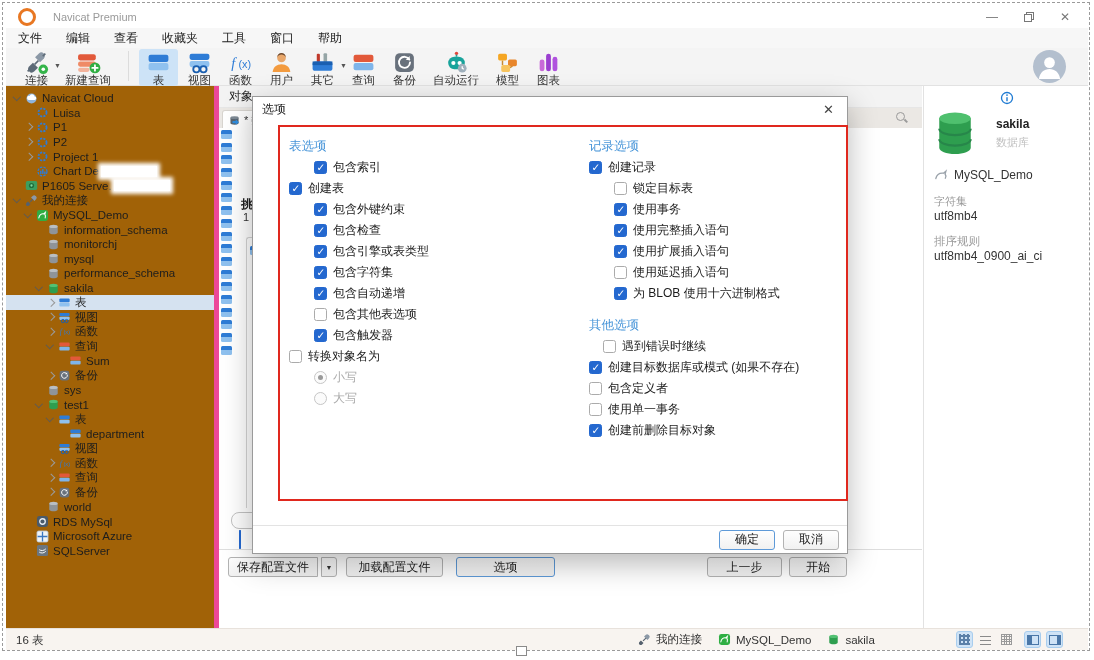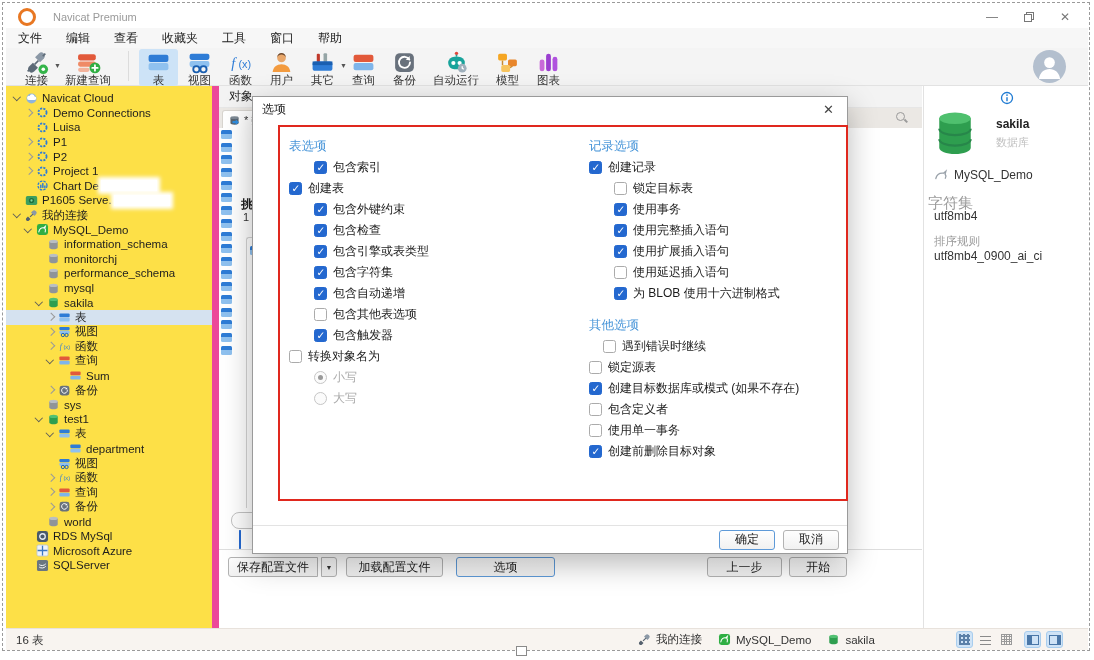--- a/index.html
+++ b/index.html
@@ -29,21 +29,21 @@
   .tbtn.sel{background:#cde3f7;}
   .ticon{width:25px;height:25px;}
   .ticon svg{width:100%;height:100%;display:block;}
   .tlabel{font-size:11.5px;color:#333;line-height:11px;margin-top:0px;white-space:nowrap;}
   .dd{position:absolute;right:-5px;top:13px;font-size:7px;color:#555;}
   .tsep{width:1px;height:30px;background:#dcdcdc;margin:3px 9px 0 9px;}
   .avatar{position:absolute;right:22px;top:2px;width:33px;height:33px;border-radius:50%;background:#b3bfce;overflow:hidden;}
   .avatar svg{width:100%;height:100%;}
 
   
-  .sidebar{position:absolute;left:6px;top:86px;width:213px;height:542px;background:#fde047;border-right:7px solid #ec4899;box-sizing:border-box;padding-top:5px;overflow:hidden;}
+  .sidebar{position:absolute;left:6px;top:86px;width:213px;height:542px;background:#a16207;border-right:5px solid #ec4899;box-sizing:border-box;padding-top:5px;overflow:hidden;}
   .trow{height:14.6px;display:flex;align-items:center;font-size:11.5px;color:#1d1d1d;white-space:nowrap;}
   .trow.sel{background:#d5e2f0;}
   .exp{width:11px;height:11px;position:relative;flex:none;}
   .exp.c::before{content:"";position:absolute;left:3px;top:2.5px;width:4.5px;height:4.5px;border-right:1.3px solid #9a9a9a;border-bottom:1.3px solid #9a9a9a;transform:rotate(-45deg);}
   .exp.o::before{content:"";position:absolute;left:2px;top:1.5px;width:4.5px;height:4.5px;border-right:1.3px solid #5a5a5a;border-bottom:1.3px solid #5a5a5a;transform:rotate(45deg);}
   .tic{width:13px;height:13px;flex:none;margin:0 4px 0 2px;}
   .tic svg{width:100%;height:100%;display:block;}
   .censor{display:inline-block;width:56px;height:11px;background:#fff;box-shadow:0 0 4px 3px #fff;margin-left:2px;}
 
   
@@ -81,21 +81,21 @@
   
   .rightpanel{position:absolute;left:923px;top:86px;width:163px;height:542px;background:#fff;border-left:1px solid #e2e2e2;box-sizing:border-box;}
   .rp-info{position:absolute;left:76px;top:5px;width:14px;height:14px;}
   .rp-info svg{width:100%;height:100%;}
   .rp-dbicon{position:absolute;left:12px;top:26px;width:38px;height:42px;}
   .rp-dbicon svg{width:100%;height:100%;}
   .rp-name{position:absolute;left:72px;top:31px;font-size:12px;font-weight:bold;color:#222;}
   .rp-type{position:absolute;left:72px;top:49px;font-size:11px;color:#c0c0c0;}
   .rp-conn{position:absolute;left:10px;top:82px;display:flex;align-items:center;gap:6px;font-size:12px;color:#333;}
   .rp-conn .tic{margin:0;width:14px;height:14px;}
-  .rp-lbl1{position:absolute;left:4px;top:108px;font-size:15px;color:#9a9a9a;}
+  .rp-lbl1{position:absolute;left:10px;top:108px;font-size:11px;color:#9a9a9a;}
   .rp-val1{position:absolute;left:10px;top:123px;font-size:12px;color:#333;}
   .rp-lbl2{position:absolute;left:10px;top:148px;font-size:11.5px;color:#9a9a9a;}
   .rp-val2{position:absolute;left:10px;top:163px;font-size:12px;color:#333;}
 
   
   .statusbar{position:absolute;left:6px;top:628px;width:1082px;height:22px;background:#f8f4f0;border-top:1px solid #e8e2dc;box-sizing:border-box;}
   .sb-left{position:absolute;left:10px;top:4px;font-size:11.5px;color:#333;}
   .sb-center{position:absolute;left:632px;top:3px;display:flex;gap:16px;align-items:center;}
   .sb-item{display:flex;align-items:center;gap:5px;font-size:11.5px;color:#333;}
   .sb-item .tic{margin:0;}
@@ -304,29 +304,20 @@
       <span class="exp o"></span>
       <span class="tic">
         <svg viewBox="0 0 16 16">
           <circle cx="8" cy="8" r="6.2" fill="#8fb4dc"></circle>
           <path d="M4.5 9.8h7a2.2 2.2 0 0 0 .3-4.4 3.2 3.2 0 0 0-6.2-.6 2.5 2.5 0 0 0-1.1 5z" fill="#fff"></path>
         </svg>
       </span>
       <span>Navicat Cloud</span>
     </div>
     <div class="trow" style="padding-left:17px">
-      <span class="exp c"></span>
-      <span class="tic">
-        <svg viewBox="0 0 16 16">
-          <circle cx="8" cy="8" r="5" fill="none" stroke="#2e7cd6" stroke-width="2.2" stroke-dasharray="2.6 1.4"></circle>
-        </svg>
-      </span>
-      <span>Demo Connections</span>
-    </div>
-    <div class="trow" style="padding-left:17px">
       <span class="exp n"></span>
       <span class="tic">
         <svg viewBox="0 0 16 16">
           <circle cx="8" cy="8" r="5" fill="none" stroke="#2e7cd6" stroke-width="2.2" stroke-dasharray="2.6 1.4"></circle>
         </svg>
       </span>
       <span>Luisa</span>
     </div>
     <div class="trow" style="padding-left:17px">
       <span class="exp c"></span>
@@ -422,31 +413,31 @@
       <span>monitorchj</span>
     </div>
     <div class="trow" style="padding-left:28px">
       <span class="exp n"></span>
       <span class="tic">
         <svg viewBox="0 0 16 16">
           <path d="M2.8 4.2v7.4c0 1.3 2.3 2.3 5.2 2.3s5.2-1 5.2-2.3V4.2" fill="#8f9499"></path>
           <ellipse cx="8" cy="4.2" rx="5.2" ry="2" fill="#b9bec3"></ellipse>
         </svg>
       </span>
-      <span>performance_schema</span>
+      <span>mysql</span>
     </div>
     <div class="trow" style="padding-left:28px">
       <span class="exp n"></span>
       <span class="tic">
         <svg viewBox="0 0 16 16">
           <path d="M2.8 4.2v7.4c0 1.3 2.3 2.3 5.2 2.3s5.2-1 5.2-2.3V4.2" fill="#8f9499"></path>
           <ellipse cx="8" cy="4.2" rx="5.2" ry="2" fill="#b9bec3"></ellipse>
         </svg>
       </span>
-      <span>mysql</span>
+      <span>performance_schema</span>
     </div>
     <div class="trow" style="padding-left:28px">
       <span class="exp o"></span>
       <span class="tic">
         <svg viewBox="0 0 16 16">
           <path d="M2.8 4.2v7.4c0 1.3 2.3 2.3 5.2 2.3s5.2-1 5.2-2.3V4.2" fill="#2e9e4f"></path>
           <ellipse cx="8" cy="4.2" rx="5.2" ry="2" fill="#52c173"></ellipse>
         </svg>
       </span>
       <span>sakila</span>
@@ -858,24 +849,20 @@
         <span class="cb on"></span>
         <span class="dlg-lbl">为 BLOB 使用十六进制格式</span>
       </div>
       <div class="dlg-spacer"></div>
       <div class="dlg-head">其他选项</div>
       <div class="dlg-row" style="padding-left:14px">
         <span class="cb"></span>
         <span class="dlg-lbl">遇到错误时继续</span>
       </div>
       <div class="dlg-row" style="padding-left:0px">
-        <span class="cb"></span>
-        <span class="dlg-lbl">锁定源表</span>
-      </div>
-      <div class="dlg-row" style="padding-left:0px">
         <span class="cb on"></span>
         <span class="dlg-lbl">创建目标数据库或模式 (如果不存在)</span>
       </div>
       <div class="dlg-row" style="padding-left:0px">
         <span class="cb"></span>
         <span class="dlg-lbl">包含定义者</span>
       </div>
       <div class="dlg-row" style="padding-left:0px">
         <span class="cb"></span>
         <span class="dlg-lbl">使用单一事务</span>

